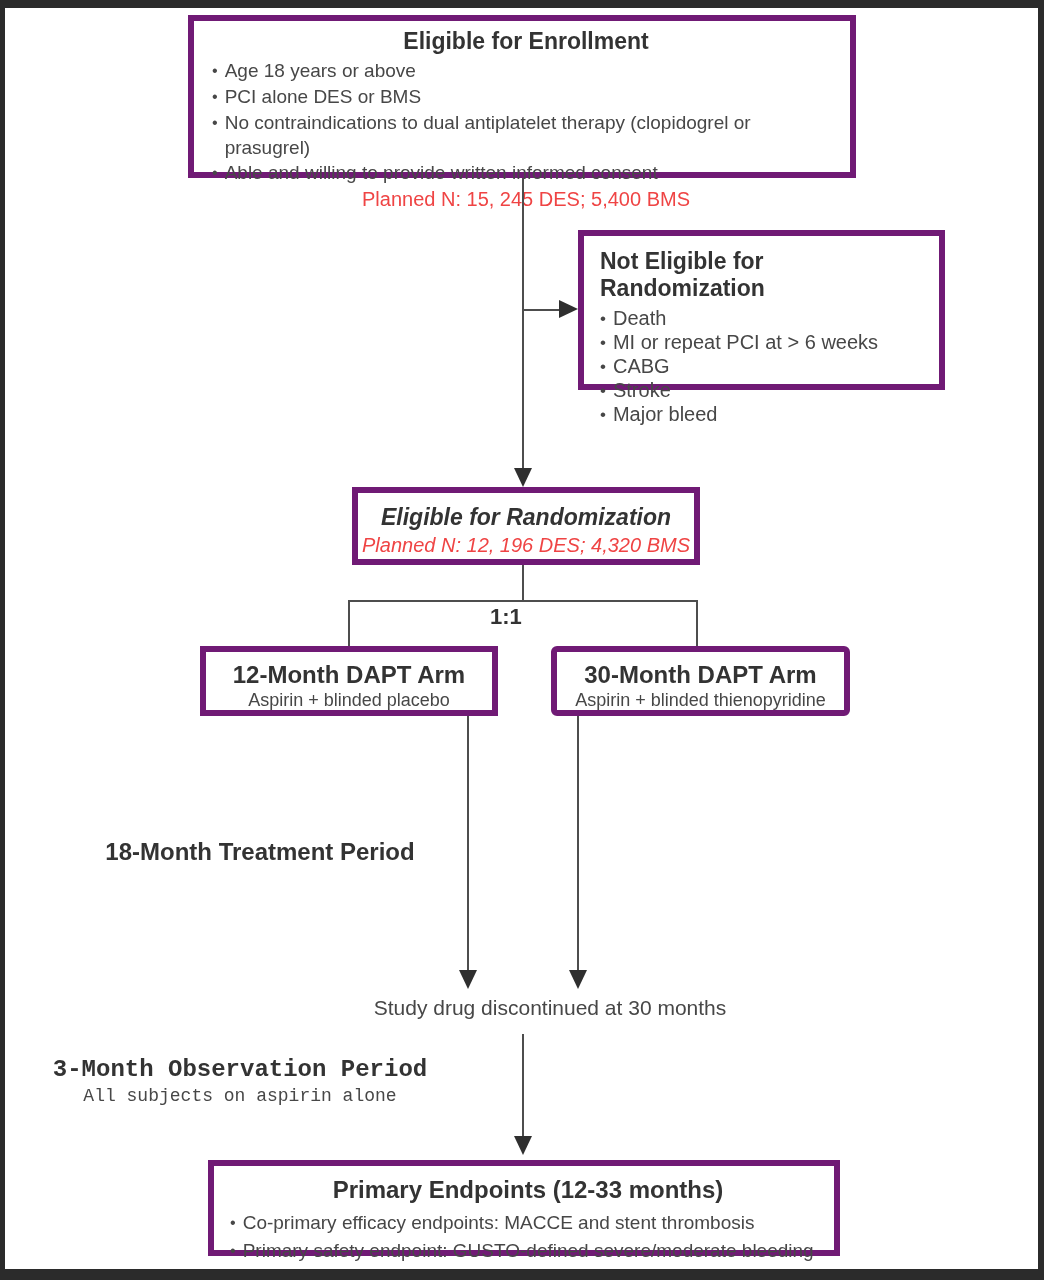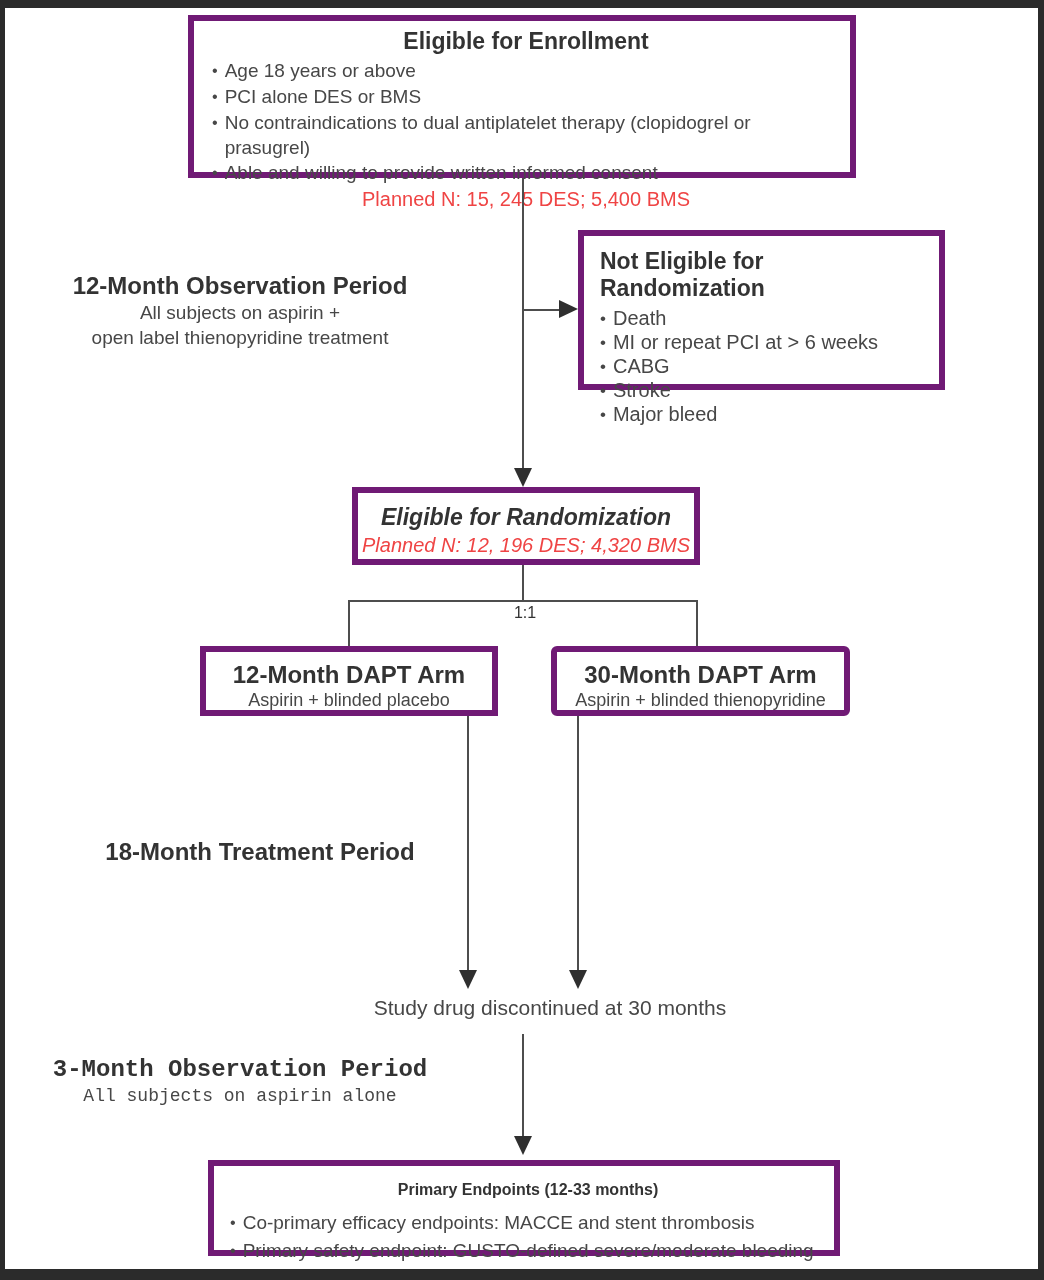--- a/index.html
+++ b/index.html
@@ -65,26 +65,26 @@
 
   
   .arm-box { height: 70px; padding-top: 9px; text-align: center; }
   .arm12-box { left: 200px; top: 646px; width: 298px; }
   .arm30-box { left: 551px; top: 646px; width: 299px; border-radius: 6px; }
   .arm-box .box-title { font-size: 24px; line-height: 28px; }
   .arm-box .arm-sub { font-size: 18px; color: #474747; line-height: 22px; }
 
   
   .endpoints-box { left: 208px; top: 1160px; width: 632px; height: 96px; padding: 9px 8px 0 16px; }
-  .endpoints-box .box-title { font-size: 16px; line-height: 29px; margin-bottom: 5px; text-align: center; }
+  .endpoints-box .box-title { font-size: 24px; line-height: 29px; margin-bottom: 5px; text-align: center; }
   .endpoints-box .bullet-row { font-size: 19px; line-height: 27px; }
 
   .ratio-label {
     position: absolute; left: 490px; top: 604px; width: 70px;
-    text-align: center; font-weight: normal; font-size: 16px; color: #333333;
+    text-align: left; font-weight: bold; font-size: 22px; color: #333333;
   }
   .discontinue-label {
     position: absolute; left: 305px; top: 996px; width: 490px;
     text-align: center; font-size: 21px; color: #474747;
   }
 </style>
 </head>
 <body>
 
 <div class="canvas">
@@ -105,25 +105,20 @@
         <span>No contraindications to dual antiplatelet therapy (clopidogrel or prasugrel)</span>
       </div>
       <div class="bullet-row">
         <span class="marker">•</span>
         <span>Able and willing to provide written informed consent</span>
       </div>
     </div>
     <div class="planned-n">Planned N: 15, 245 DES; 5,400 BMS</div>
   </div>
 
-  <div class="side-label" style="left:40px; top:272px; width:400px;">
-    <div class="head">12-Month Observation Period</div>
-    <div class="sub">All subjects on aspirin +</div>
-    <div class="sub">open label thienopyridine treatment</div>
-  </div>
 
   <div class="vline" style="left:522px; top:178px; height:292px;"></div>
   <div class="arrow-down" style="left:514px; top:468px;"></div>
 
   <div class="hline" style="left:523px; top:309px; width:38px;"></div>
   <div class="arrow-right" style="left:559px; top:300px;"></div>
 
   <div class="box noteligible-box">
     <div class="box-title">Not Eligible for Randomization</div>
     <div class="bullets">

